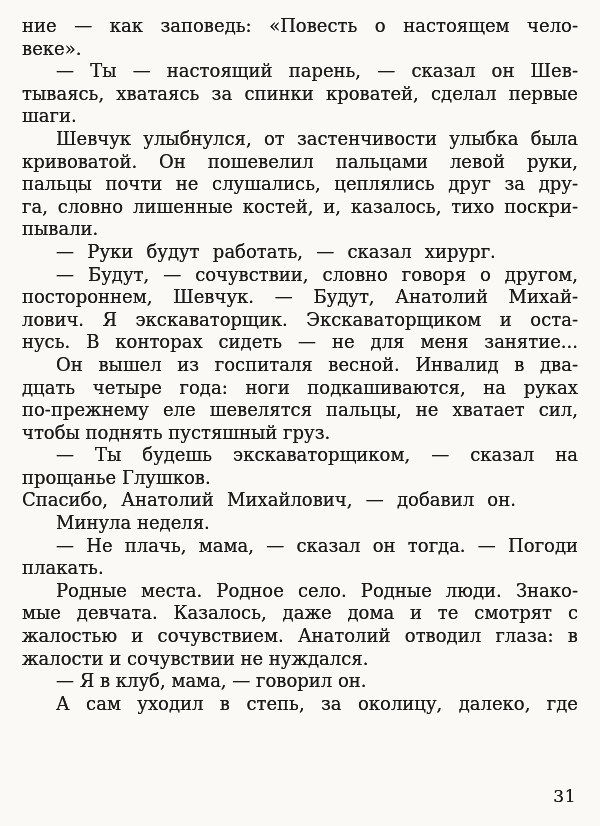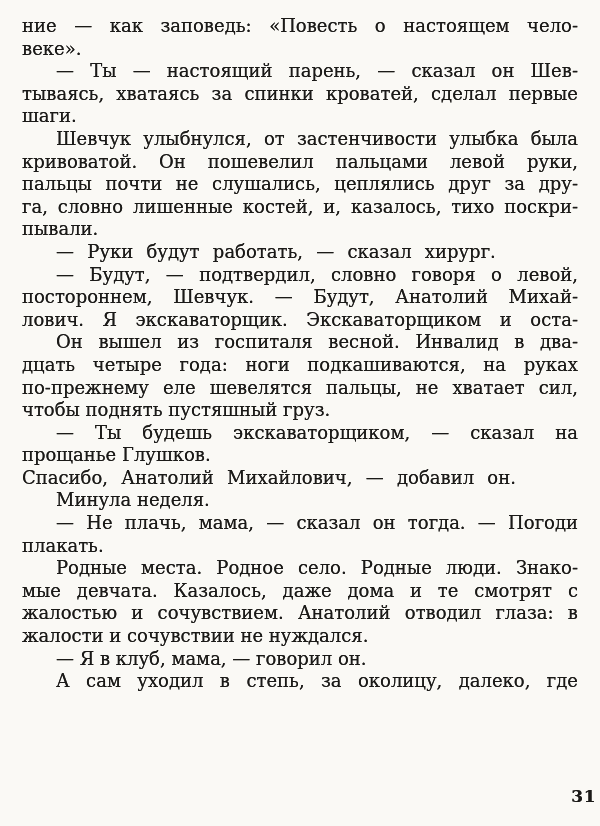--- a/index.html
+++ b/index.html
@@ -34,24 +34,24 @@
     white-space: normal;
   }
   
   .i { text-indent: 34px; }
   
   .j { text-align: justify; text-align-last: justify; }
   
   .w { word-spacing: 0.42em; }
   .page-number {
     position: absolute;
-    right: 4px;
+    right: 24px;
     top: 786px;
     font-size: 17px;
-    font-weight: bold;
+    font-weight: normal;
     line-height: 20px;
     letter-spacing: 0.5px;
     text-shadow: 0 0 0.4px rgba(25,24,22,0.85);
   }
 </style>
 </head>
 <body>
 
 <div class="page" style="background: rgb(250, 249, 245); color: rgb(27, 26, 24);">
   <div class="text-block">
@@ -59,23 +59,24 @@
       <div class="ln">веке».</div>
       <div class="ln i j">— Ты — настоящий парень, — сказал он Шев-</div>
       <div class="ln j">тываясь, хватаясь за спинки кроватей, сделал первые</div>
       <div class="ln">шаги.</div>
       <div class="ln i j">Шевчук улыбнулся, от застенчивости улыбка была</div>
       <div class="ln j">кривоватой. Он пошевелил пальцами левой руки,</div>
       <div class="ln j">пальцы почти не слушались, цеплялись друг за дру-</div>
       <div class="ln j">га, словно лишенные костей, и, казалось, тихо поскри-</div>
       <div class="ln">пывали.</div>
       <div class="ln i w">— Руки будут работать, — сказал хирург.</div>
-      <div class="ln i j">— Будут, — подтвердил, словно говоря о левой,</div>
+      <div class="ln i j">— Будут, — сочувствии, словно говоря о другом,</div>
       <div class="ln j">постороннем, Шевчук. — Будут, Анатолий Михай-</div>
       <div class="ln j">лович. Я экскаваторщик. Экскаваторщиком и оста-</div>
+      <div class="ln j">нусь. В конторах сидеть — не для меня занятие...</div>
       <div class="ln i j">Он вышел из госпиталя весной. Инвалид в два-</div>
       <div class="ln j">дцать четыре года: ноги подкашиваются, на руках</div>
       <div class="ln j">по-прежнему еле шевелятся пальцы, не хватает сил,</div>
       <div class="ln">чтобы поднять пустяшный груз.</div>
       <div class="ln i j">— Ты будешь экскаваторщиком, — сказал на</div>
       <div class="ln">прощанье Глушков.</div>
       <div class="ln w">Спасибо, Анатолий Михайлович, — добавил он.</div>
       <div class="ln i">Минула неделя.</div>
       <div class="ln i j">— Не плачь, мама, — сказал он тогда. — Погоди</div>
       <div class="ln">плакать.</div>

